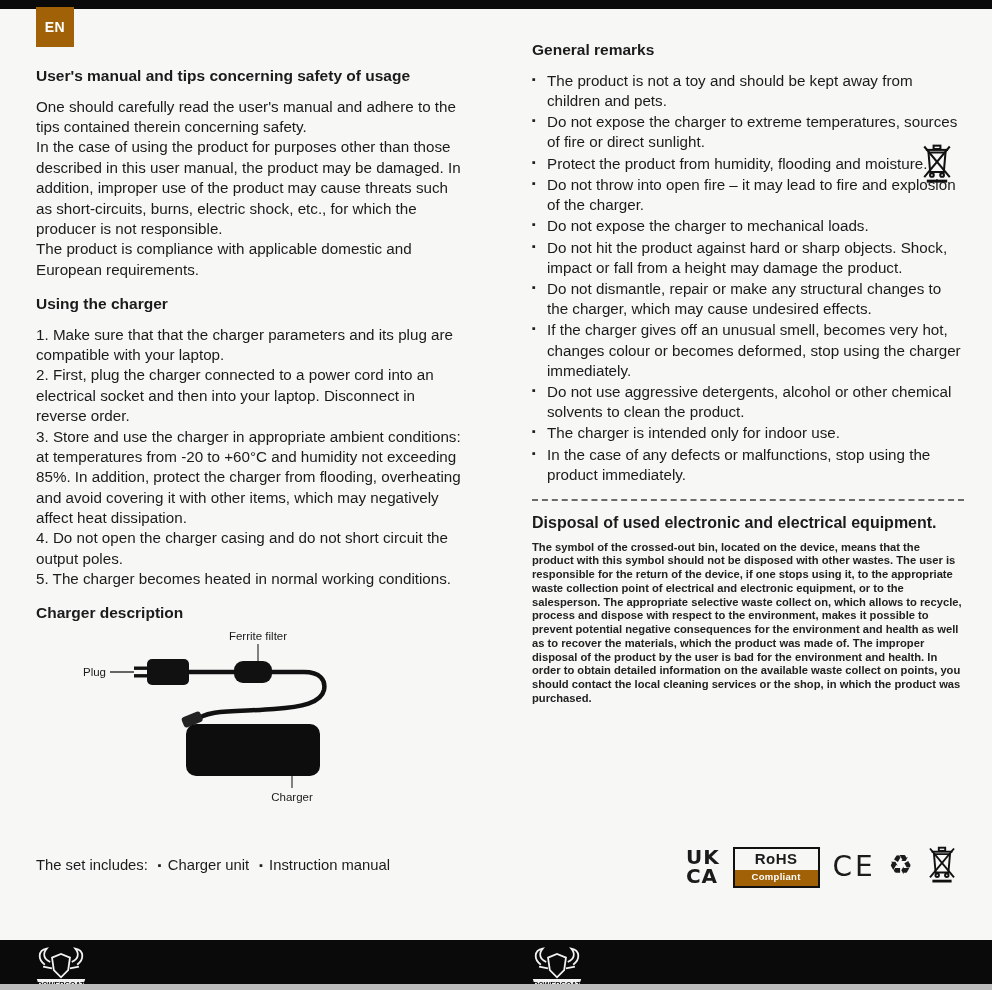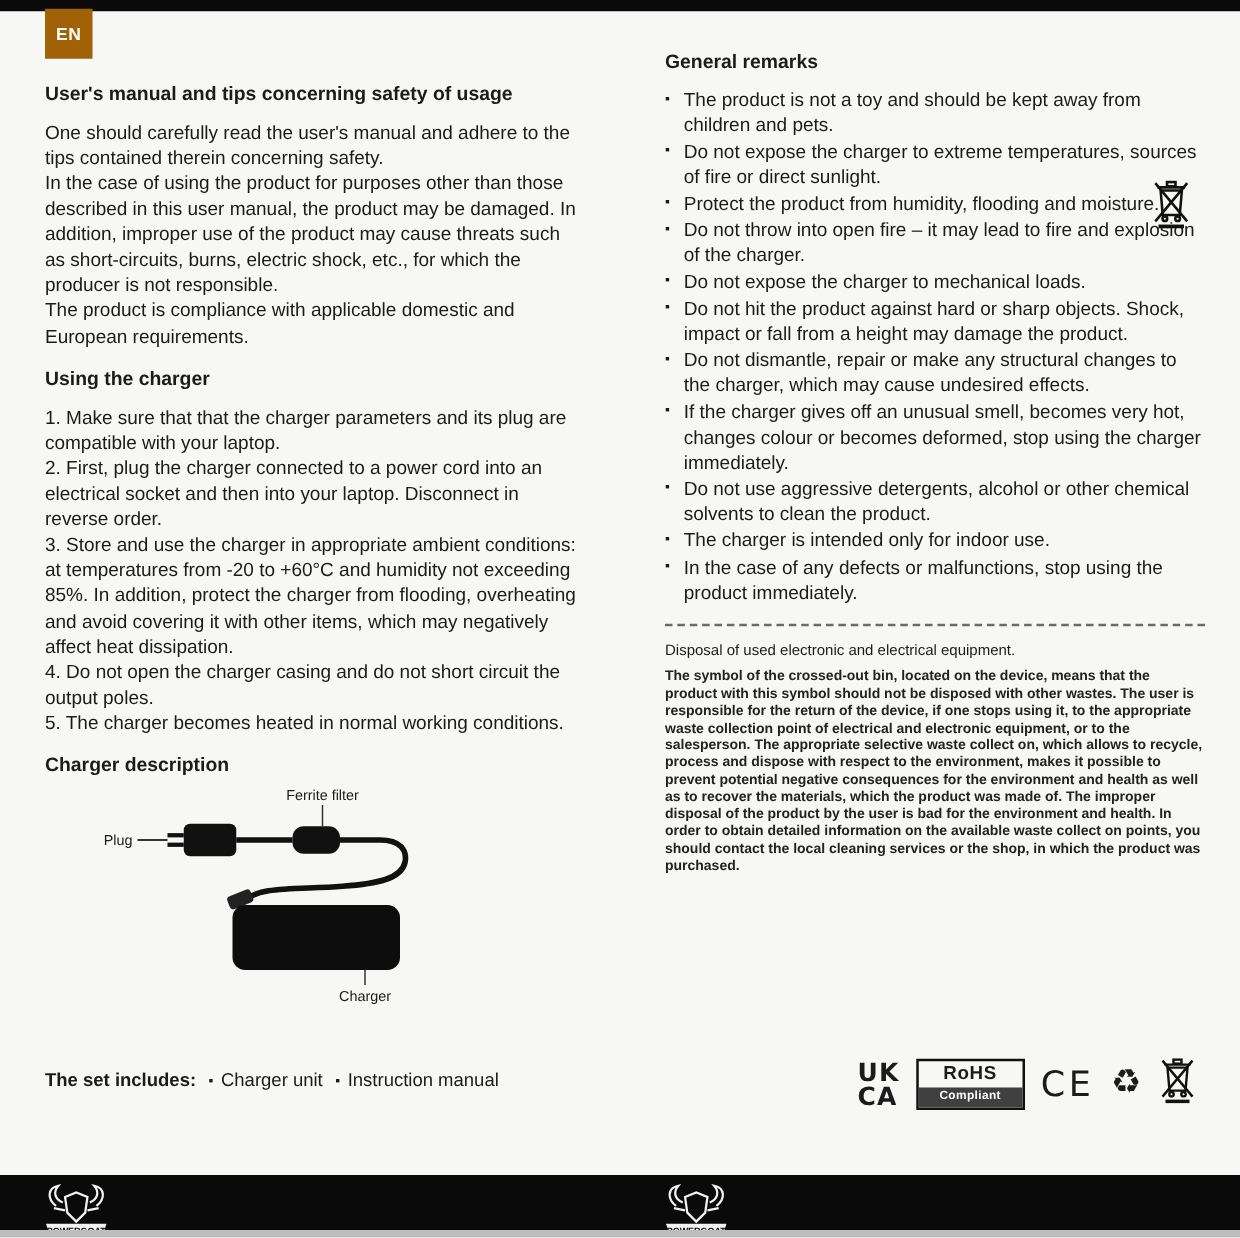--- a/index.html
+++ b/index.html
@@ -30,43 +30,43 @@
   .pre { white-space:pre-line; }
 
   .safety-paragraph { margin-bottom:14px; }
   .using-heading { margin-top:2px; }
   .step { margin:0; }
   .description-heading { margin-top:14px; margin-bottom:4px; }
 
   .diagram { display:block; margin-top:2px; }
 
   .set-includes { position:absolute; left:0; top:790px; font-size:14.8px; }
-  .set-includes b { font-weight:700; }
+  .set-includes b { font-weight:400; }
   .inline-bullet-item { margin-left:10px; }
   .inline-bullet-item::before { content:"▪"; font-size:11px; margin-right:6px; position:relative; top:-1px; }
 
   ul.remarks { list-style:none; margin:0 0 2px; }
   ul.remarks li { position:relative; padding-left:15px; margin-bottom:1px; line-height:1.33; }
   ul.remarks li::before { content:"▪"; position:absolute; left:0; top:1px; font-size:11px; }
 
   .weee-top { position:absolute; left:388px; top:102px; }
 
   .dashed-divider { border-top:2px dashed #6b6b6b; height:0; margin:14px 0 11px; width:100%; }
 
-  .disposal-heading { font-size:12px; font-weight:400; margin-bottom:7px; }
+  .disposal-heading { font-size:16px; font-weight:700; margin-bottom:7px; }
   .disposal-paragraph { font-size:11.2px; line-height:1.23; color:#222;font-weight:bold; }
 
   .marks-row {
     position:absolute; top:804px; right:6px;
     display:flex; align-items:center; gap:13px;
   }
   .ukca { font-weight:700; font-size:20px; line-height:.95; letter-spacing:1px; font-family:"DejaVu Sans","Liberation Sans",sans-serif; }
   .rohs { border:2px solid #111; text-align:center; min-width:60px; background:#f7f7f5; }
   .rohs-title { font-size:15px; font-weight:700; padding:0 20px 1px; letter-spacing:.5px; }
-  .rohs-sub { background:#404040; color:#fff; font-size:9.5px; font-weight:700; padding:1px 3px 2px; letter-spacing:.3px; }
+  .rohs-sub { background:#a16207; color:#fff; font-size:9.5px; font-weight:700; padding:1px 3px 2px; letter-spacing:.3px; }
   .ce { font-size:28px; font-weight:500; letter-spacing:3px; font-family:"DejaVu Sans","Liberation Sans",sans-serif; }
   .recycle { font-size:27px; line-height:1; position:relative; top:-2px; }
 
   .footer-bar { position:absolute; left:0; right:0; bottom:6px; height:44px; background:#0a0a0a; }
   .footer-logo { position:absolute; top:5px; }
   .footer-logo.logo-left { left:32px; }
   .footer-logo.logo-mid { left:528px; }
 </style>
 </head>
 <body>

